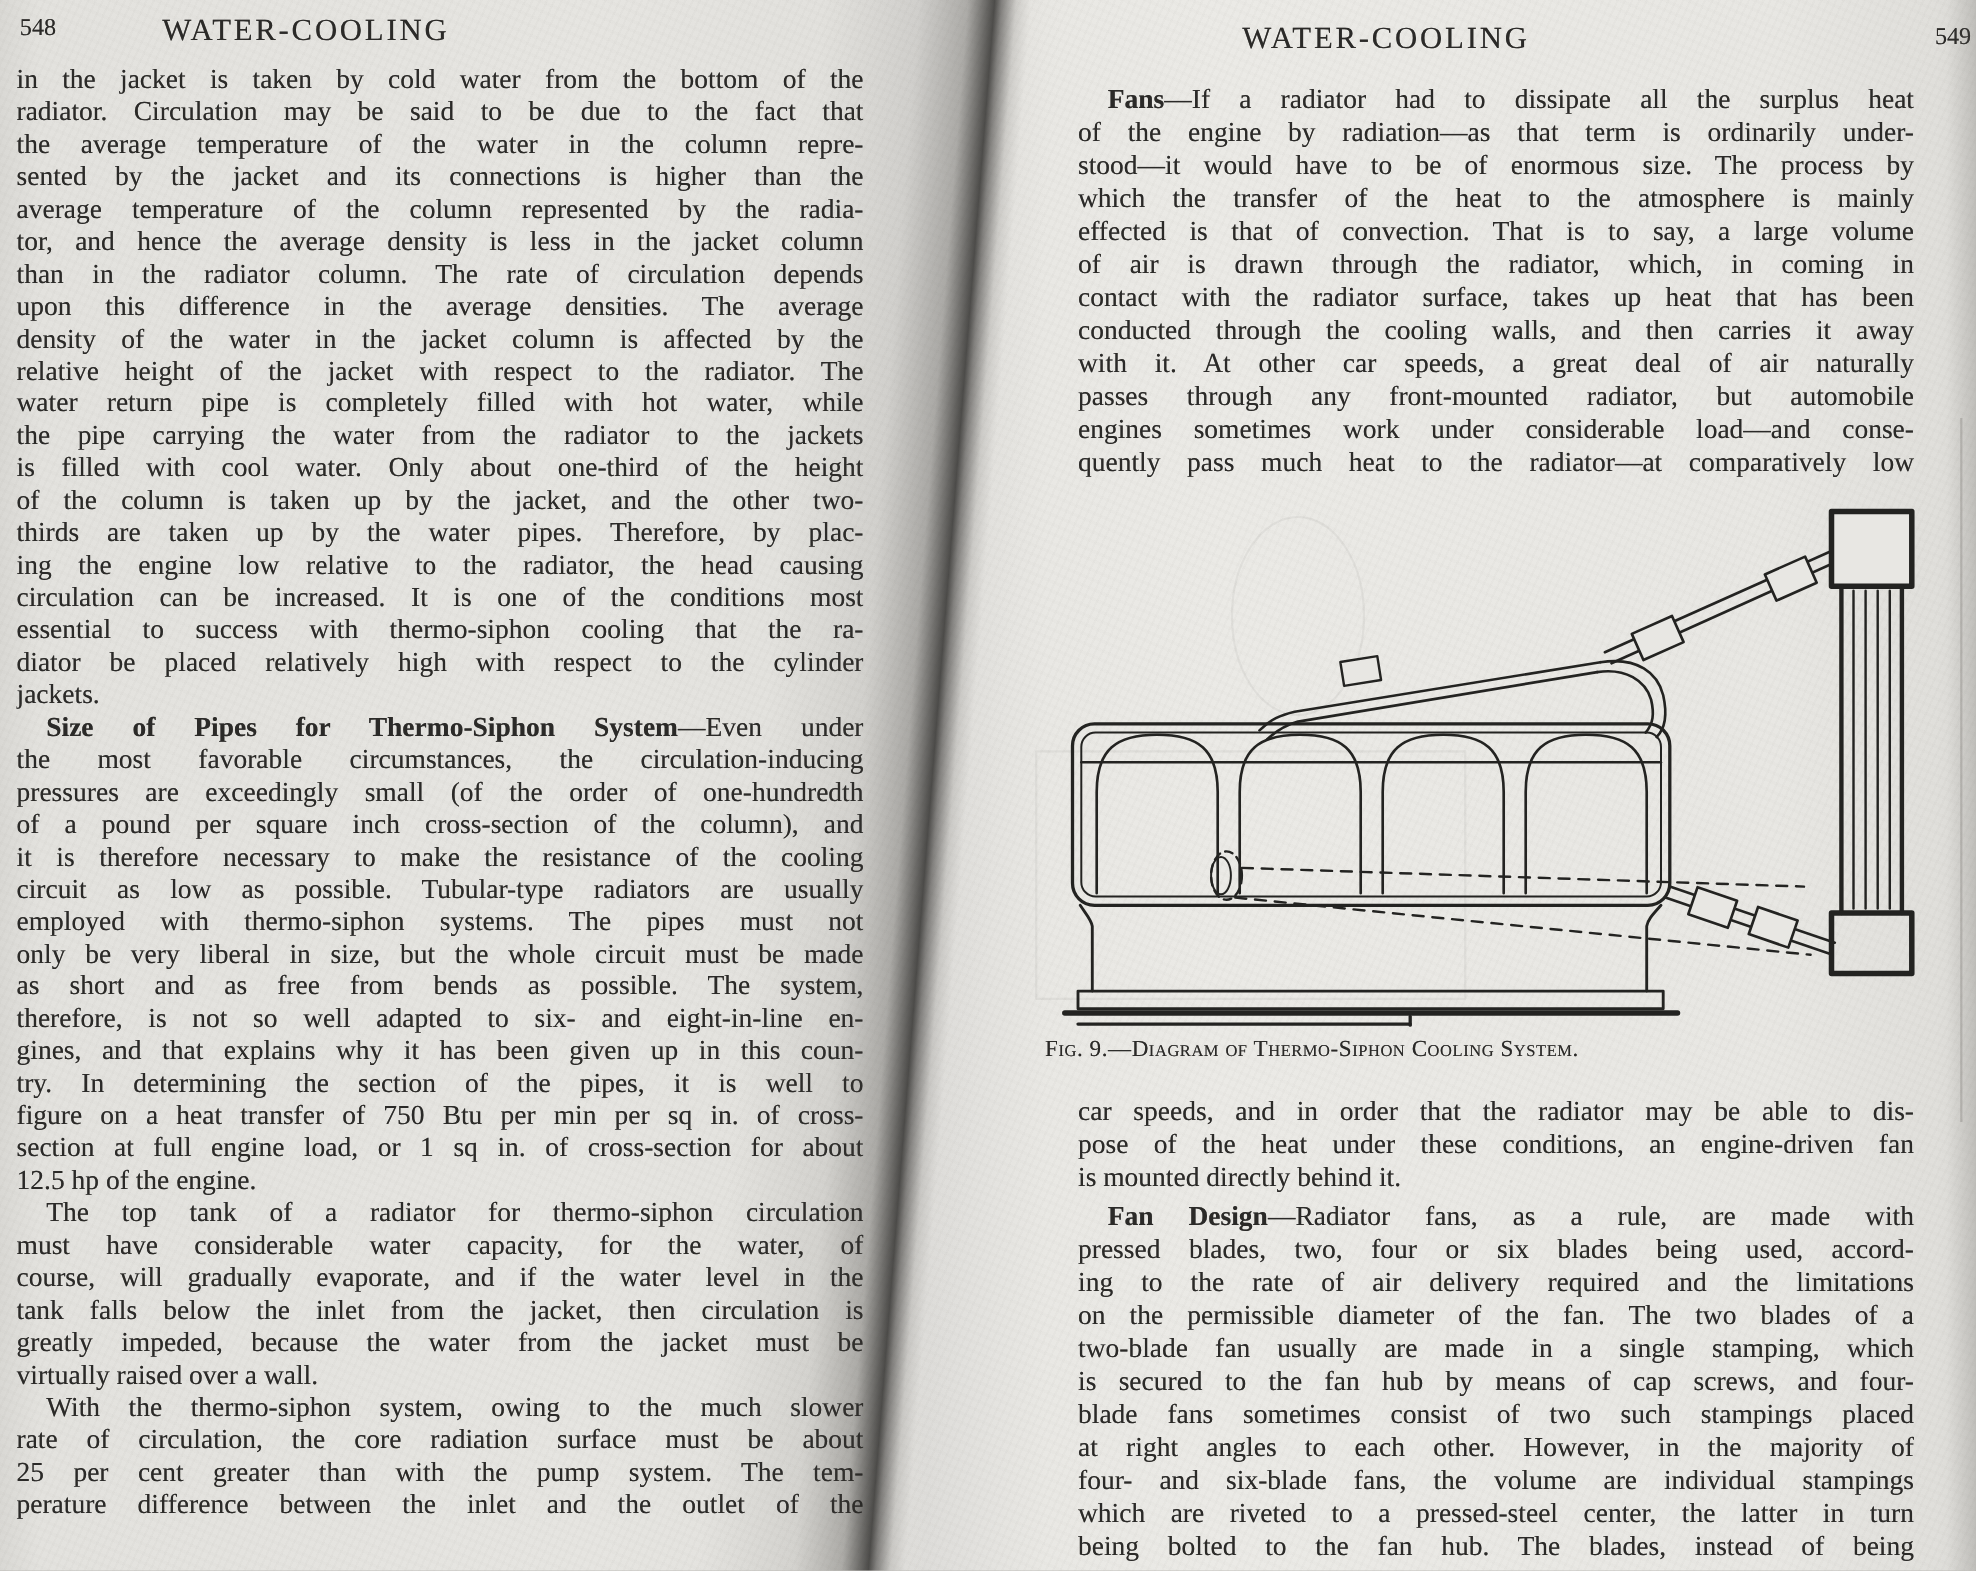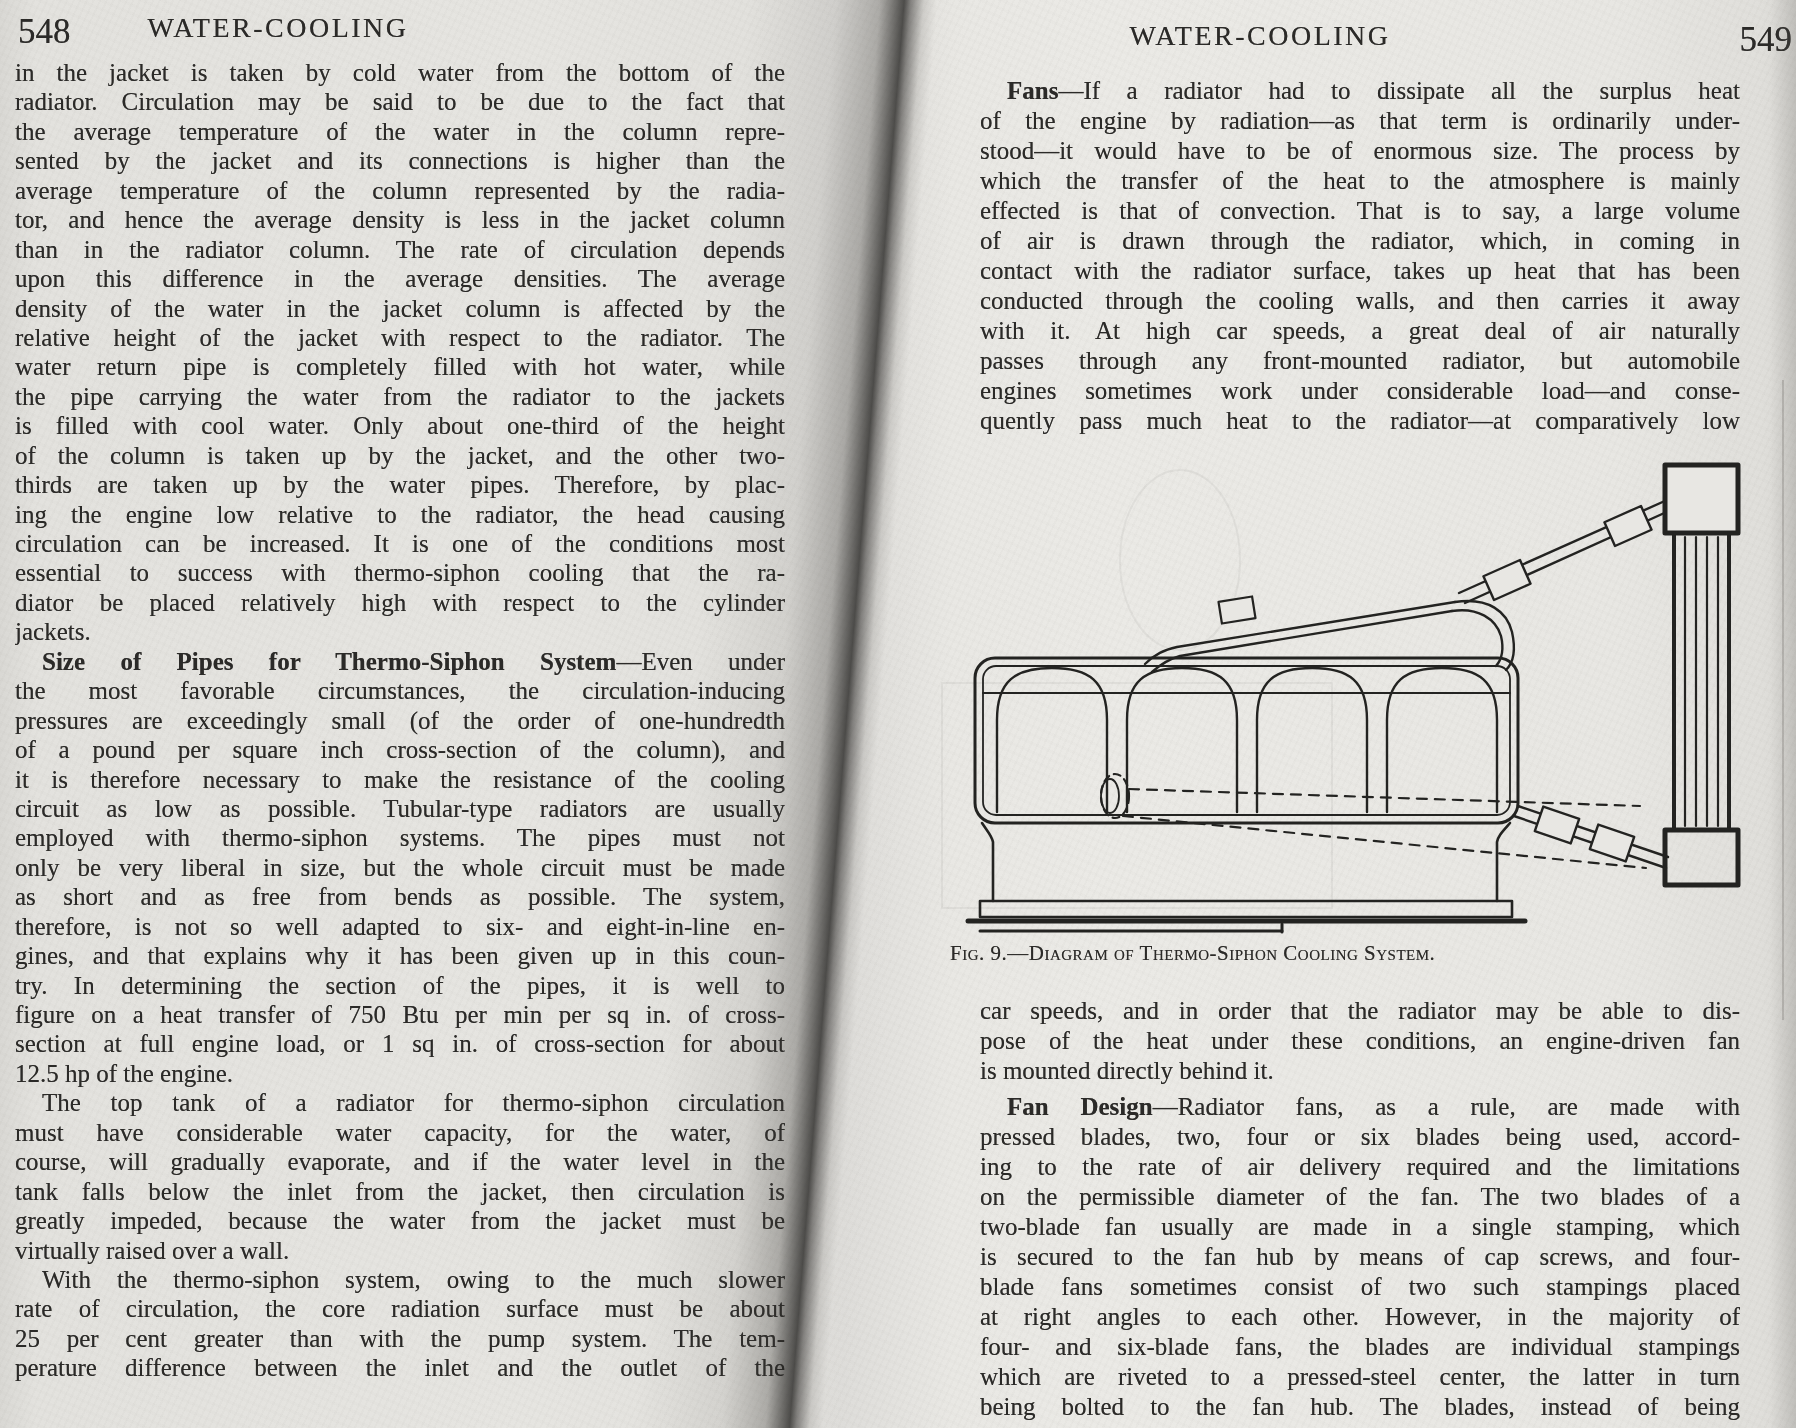--- a/index.html
+++ b/index.html
@@ -6,21 +6,21 @@
   #spread{
     position:relative;width:1796px;height:1428px;overflow:hidden;
     font-family:"Liberation Serif", serif;color:#2b2a28;
     background:
       repeating-linear-gradient(115deg, rgba(60,55,45,0.018) 0 2px, rgba(0,0,0,0) 2px 6px),
       repeating-linear-gradient(23deg, rgba(90,85,75,0.015) 0 3px, rgba(0,0,0,0) 3px 8px),
       linear-gradient(90deg,#d9d8d4 0,#e3e2de 2%,#e6e5e1 30%,#e2e1dd 42%,#deddda 47%,#e9e8e4 53%,#ebeae6 62%,#e8e7e3 90%,#e0dfdb 98%,#d7d6d2 100%);
     text-shadow:0 0 .5px rgba(43,42,40,.6);
   }
   .runhead{position:absolute;font-size:28px;letter-spacing:2.5px;white-space:nowrap;}
-  .pnum{position:absolute;font-size:35px;}
+  .pnum{position:absolute;font-size:22px;}
   .col{position:absolute;overflow:hidden;}
   .tl{text-align:justify;text-align-last:justify;white-space:normal;overflow:hidden;}
   .tl.last{text-align-last:left;}
   .tl.ind{text-indent:27px;}
   .tl b{font-weight:bold;}
   #lcol .tl{height:29.45px;line-height:29.45px;font-size:25px;}
   .rcol .tl{height:30px;line-height:30px;font-size:25px;margin-left:32px;}
   #gutter{position:absolute;left:690px;top:-60px;width:220px;height:1560px;
     transform:rotate(4.6deg);pointer-events:none;
     background:linear-gradient(90deg,rgba(80,78,74,0) 0%,rgba(80,78,74,0.10) 40%,rgba(60,58,54,0.32) 60%,rgba(35,34,32,0.78) 71%,rgba(52,50,48,0.55) 74%,rgba(150,148,144,0.30) 80%,rgba(215,213,209,0.12) 86%,rgba(0,0,0,0) 100%);}
@@ -95,21 +95,21 @@
 
     <div class="col rcol" style="left:948px;top:76px;width:792px;height:362px;">
         <div class="tl ind"><b>Fans</b>—If a radiator had to dissipate all the surplus heat</div>
         <div class="tl">of the engine by radiation—as that term is ordinarily under-</div>
         <div class="tl">stood—it would have to be of enormous size.  The process by</div>
         <div class="tl">which the transfer of the heat to the atmosphere is mainly</div>
         <div class="tl">effected is that of convection.  That is to say, a large volume</div>
         <div class="tl">of air is drawn through the radiator, which, in coming in</div>
         <div class="tl">contact with the radiator surface, takes up heat that has been</div>
         <div class="tl">conducted through the cooling walls, and then carries it away</div>
-        <div class="tl">with it.  At high car speeds, a great deal of air naturally</div>
+        <div class="tl">with it.  At other car speeds, a great deal of air naturally</div>
         <div class="tl">passes through any front-mounted radiator, but automobile</div>
         <div class="tl">engines sometimes work under considerable load—and conse-</div>
         <div class="tl">quently pass much heat to the radiator—at comparatively low</div>
       </div>
 
     <svg id="diagram" width="820" height="500" viewBox="0 0 820 500" fill="none" stroke="#232321" stroke-linecap="round" stroke-linejoin="round">
 
       <g opacity="0.05" stroke-width="2">
         <rect x="2" y="243" width="390" height="225"></rect>
         <ellipse cx="240" cy="120" rx="60" ry="90"></ellipse>
@@ -187,21 +187,21 @@
 
     <div class="col rcol" style="left:948px;top:1092px;width:792px;height:332px;">
         <div class="tl ind"><b>Fan Design</b>—Radiator fans, as a rule, are made with</div>
         <div class="tl">pressed blades, two, four or six blades being used, accord-</div>
         <div class="tl">ing to the rate of air delivery required and the limitations</div>
         <div class="tl">on the permissible diameter of the fan.  The two blades of a</div>
         <div class="tl">two-blade fan usually are made in a single stamping, which</div>
         <div class="tl">is secured to the fan hub by means of cap screws, and four-</div>
         <div class="tl">blade fans sometimes consist of two such stampings placed</div>
         <div class="tl">at right angles to each other.  However, in the majority of</div>
-        <div class="tl">four- and six-blade fans, the blades are individual stampings</div>
+        <div class="tl">four- and six-blade fans, the volume are individual stampings</div>
         <div class="tl">which are riveted to a pressed-steel center, the latter in turn</div>
         <div class="tl">being bolted to the fan hub.  The blades, instead of being</div>
       </div>
   </div>
 
   <div id="gutter"></div>
   <div id="edge-crease"></div>
   <div id="page-edge-right"></div>
 </div>
 

